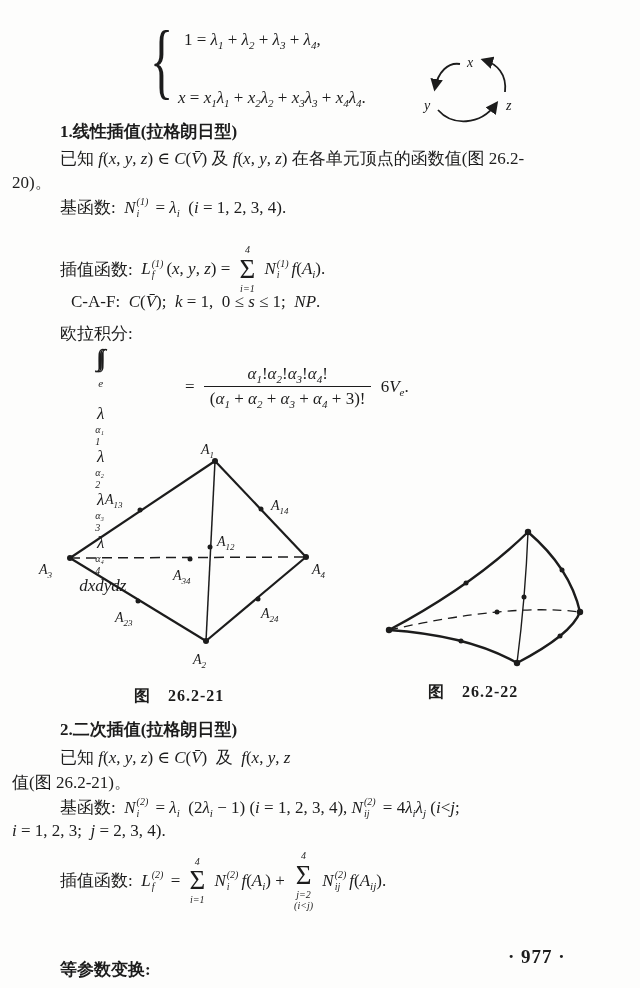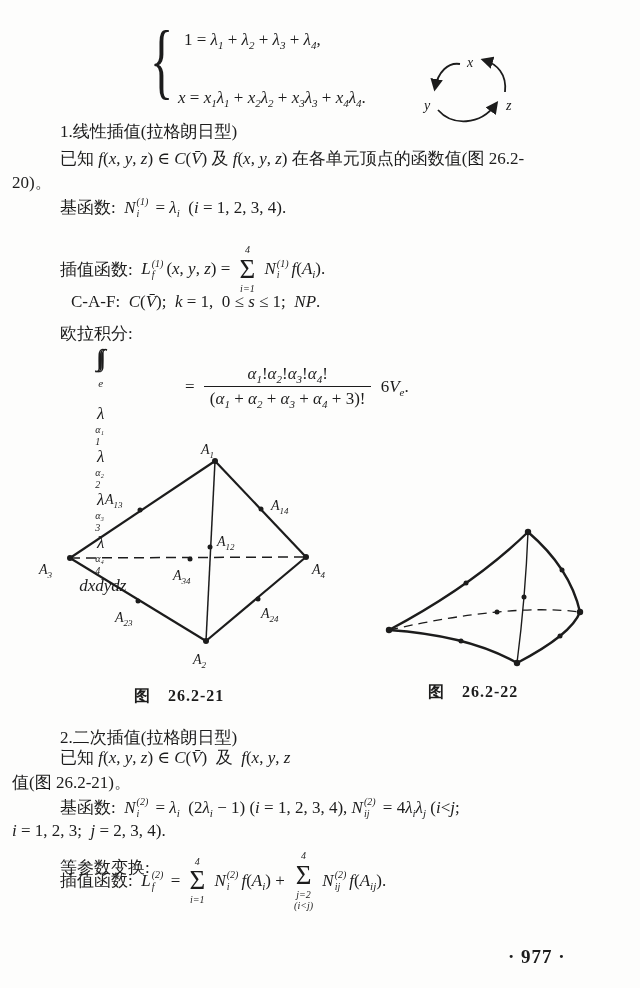--- a/index.html
+++ b/index.html
@@ -12,21 +12,21 @@
   .sb{font-size:11px;font-style:italic;position:relative;top:5px;}
   .ss{display:inline-flex;flex-direction:column;align-items:flex-start;font-size:10px;
       font-style:italic;line-height:1.15;margin:0 3px 0 1px;}
   .sum{display:inline-flex;flex-direction:column;align-items:center;line-height:1;margin:0 5px;}
   .sum .lim{font-size:10px;font-style:italic;line-height:1.15;white-space:pre;}
   .sigma{font-size:27px;line-height:1;font-style:normal;}
   .frac{display:inline-flex;flex-direction:column;align-items:center;margin:0 5px;line-height:1.3;}
   .frac .num,.frac .den{display:flex;align-items:center;justify-content:center;padding:1px 6px;}
   .frac .den{border-top:1.4px solid #1c1c1c;}
   .tint{letter-spacing:-5px;font-size:24px;margin-right:4px;font-style:normal;}
-  .heading{font-weight:normal;}
+  .heading{font-weight:bold;}
   .brace{position:absolute;font-size:78px;line-height:1;transform:scale(.62,1.08);
          transform-origin:left center;font-weight:400;}
   .caption{position:absolute;font-size:16px;font-weight:bold;letter-spacing:1px;}
   .pagenum{position:absolute;font-size:19px;font-weight:bold;letter-spacing:1px;}
   svg{position:absolute;overflow:visible;}
   svg text{font-family:"Liberation Serif","DejaVu Serif",serif;font-style:italic;font-size:14px;fill:#1c1c1c;}
   svg .svgsub{font-size:9px;font-style:italic;}
 </style>
 </head>
 <body>
@@ -240,21 +240,21 @@
       <circle cx="146" cy="82" r="2.5"></circle>
       <circle cx="119" cy="97" r="2.5"></circle>
       <circle cx="83" cy="126" r="2.5"></circle>
       <circle cx="182" cy="121" r="2.5"></circle>
     </g>
   </svg>
 
   <div class="caption" style="left:134px;top:686px;">图　26.2-21</div>
   <div class="caption" style="left:428px;top:682px;">图　26.2-22</div>
 
-  <div class="line heading" style="left:60px;top:718px;margin-top:8px;">
+  <div class="line heading" style="left:60px;top:718px;">
       <span>2.二次插值(拉格朗日型)</span>
     </div>
   <div class="line" style="left:60px;top:746px;">
       <span class="rm">已知 </span>
       <span class="it">f</span>
       <span class="rm">(</span>
       <span class="it">x</span>
       <span class="rm">, </span>
       <span class="it">y</span>
       <span class="rm">, </span>
@@ -324,19 +324,19 @@
       <span class="sum"><span class="lim">4</span><span class="sigma">Σ</span><span class="lim">j=2</span><span class="lim">(i&lt;j)</span></span>
       <span class="rm"> </span>
       <span class="it">N</span>
       <span class="ss"><span class="ssp">(2)</span><span class="ssb">ij</span></span>
       <span class="it">f</span>
       <span class="rm">(</span>
       <span class="it">A</span>
       <span class="sb">ij</span>
       <span class="rm">).</span>
     </div>
-  <div class="line heading" style="left:60px;top:856px;">
+  <div class="line heading" style="left:60px;top:958px;">
       <span>等参数变换:</span>
     </div>
 
   <div class="pagenum" style="left:508px;top:946px;">· 977 ·</div>
 
 </div>
 
 </body></html>

